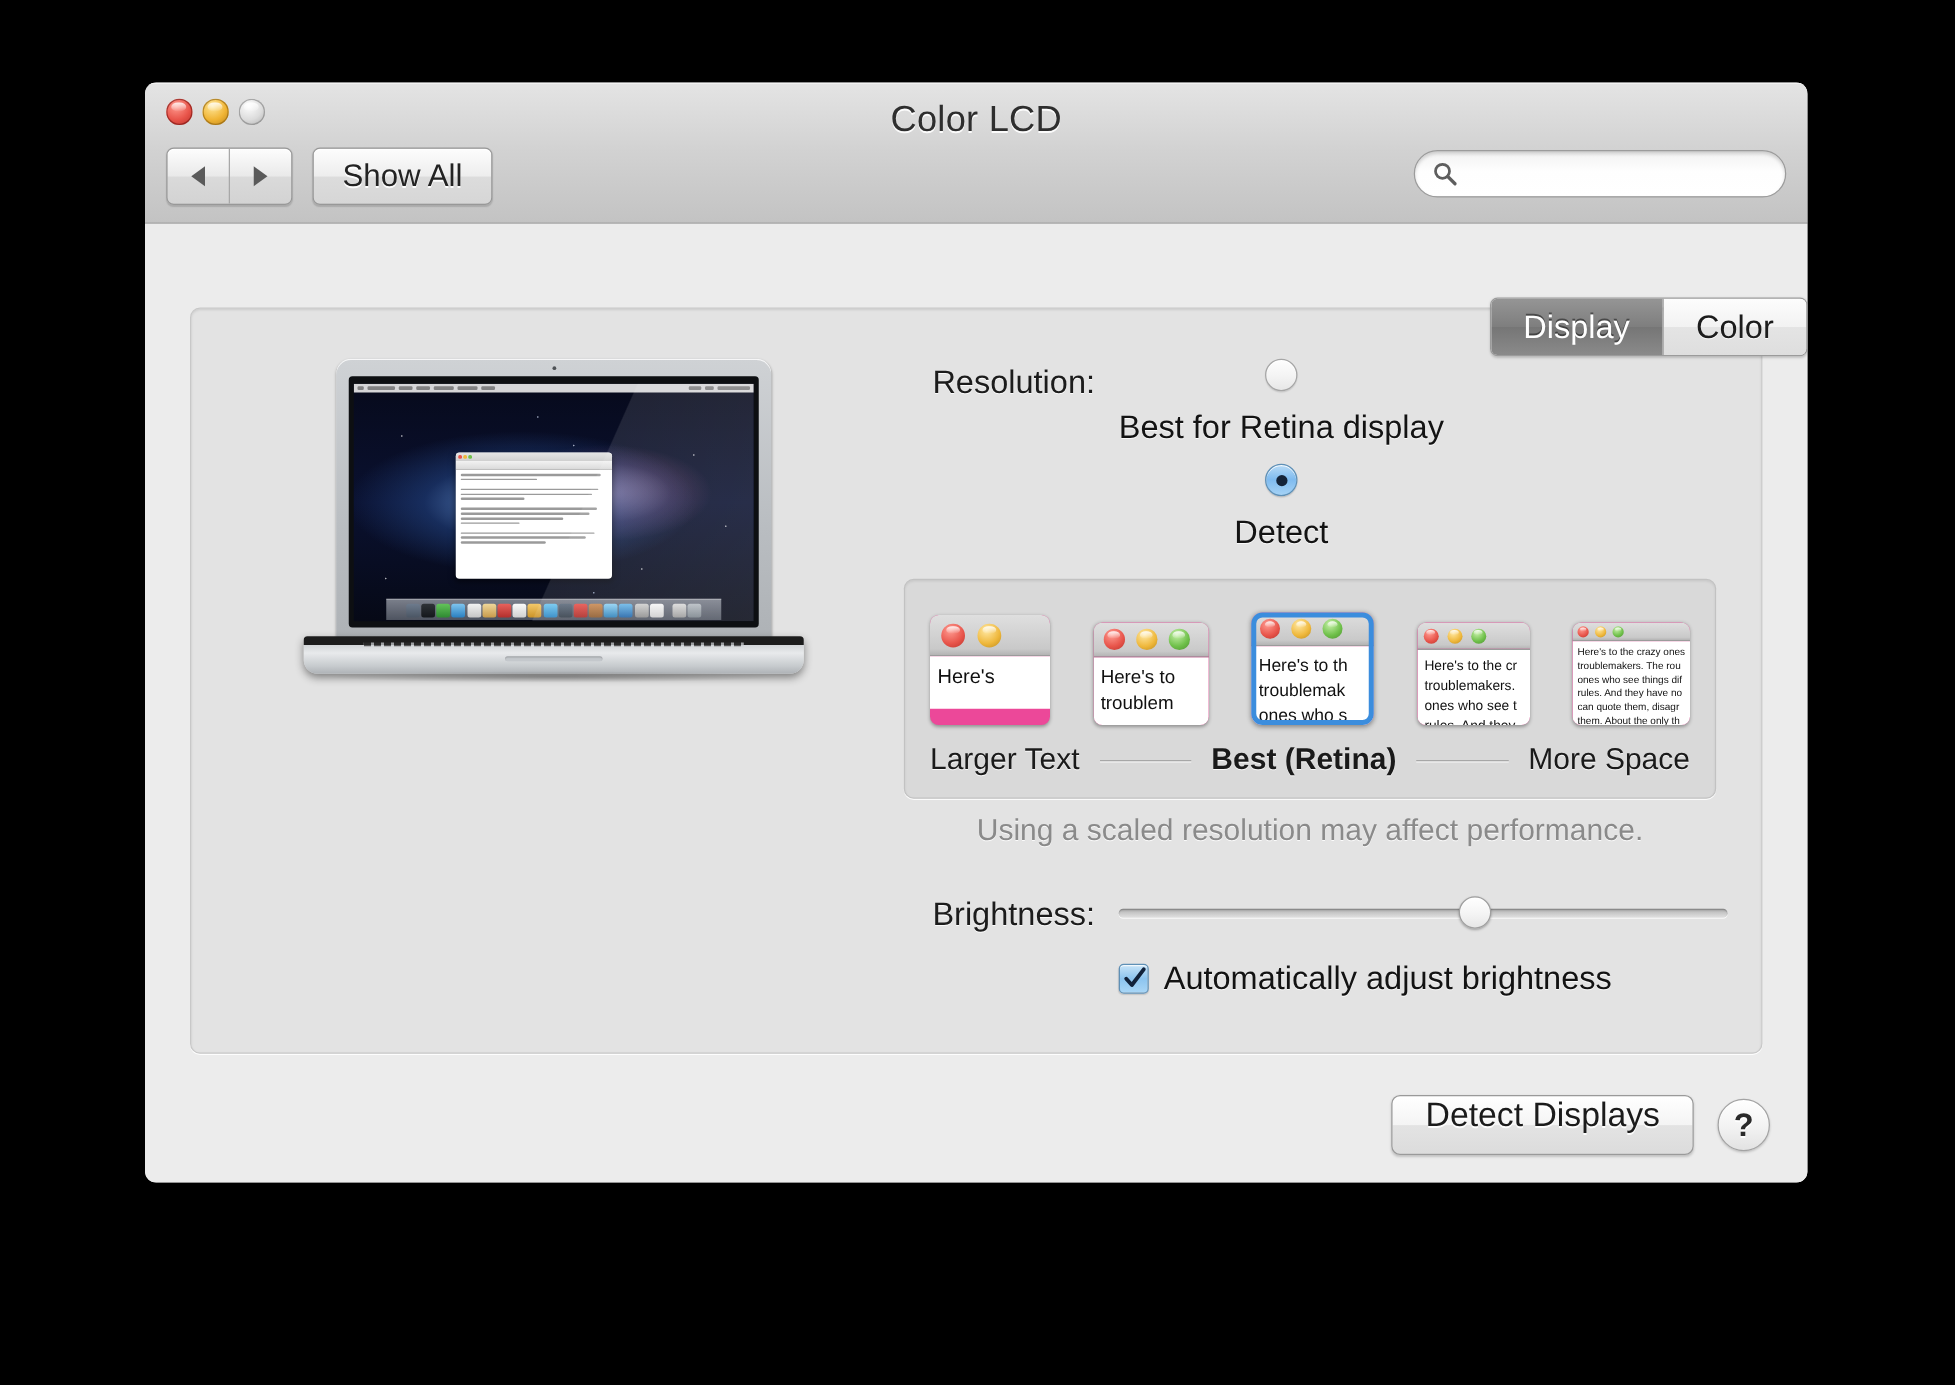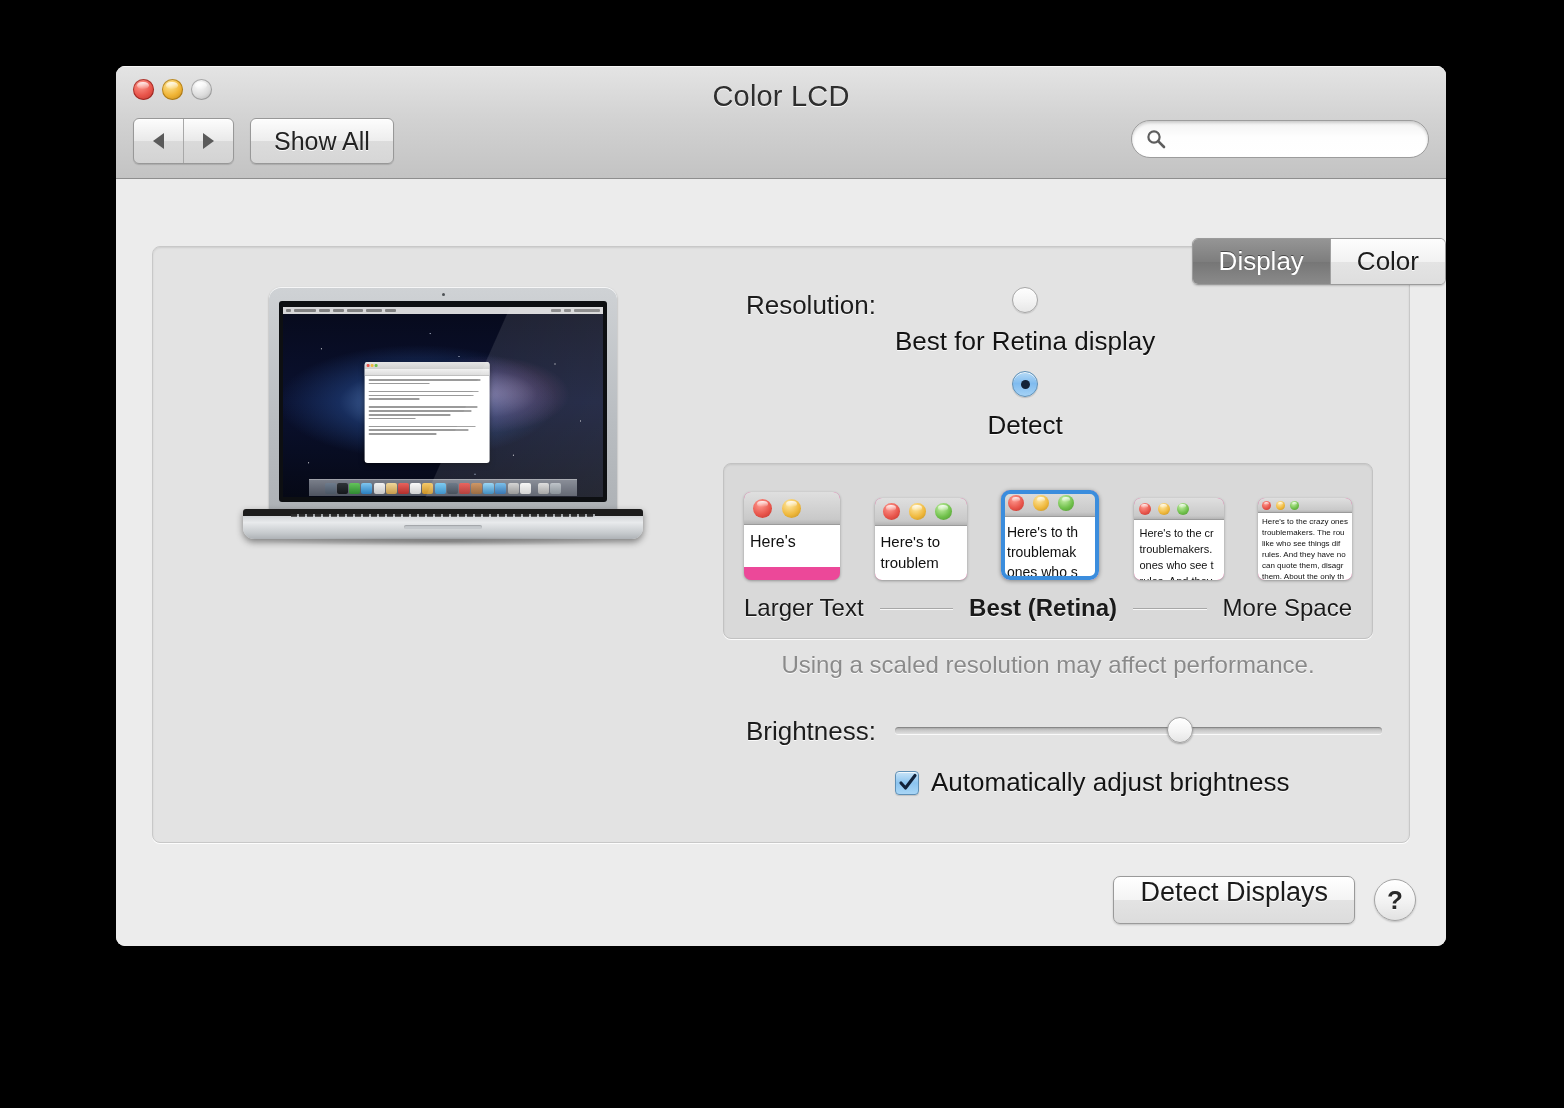--- a/index.html
+++ b/index.html
@@ -853,21 +853,21 @@
                 </div>
                 <div class="thumb" style="width: 94px; height: 82px;">
                   <div class="thumb-bar" style="height: 15px; padding: 0px 4px; gap: 5px;">
                     <span class="tdot r" style="width: 9px; height: 9px;"></span>
                     <span class="tdot y" style="width: 9px; height: 9px;"></span>
                     <span class="tdot g" style="width: 9px; height: 9px;"></span>
                   </div>
                   <div class="thumb-body" style="height: 67px; font-size: 8px; line-height: 11px; padding: 3px 0px 0px 4px;">
                     <div>Here's to the crazy ones</div>
                     <div>troublemakers. The rou</div>
-                    <div>like who see things dif</div>
+                    <div>ones who see things dif</div>
                     <div>rules. And they have no</div>
                     <div>can quote them, disagr</div>
                     <div>them. About the only th</div>
                   </div>
                 </div>
               </div>
             <div class="legend">
               <span>Larger Text</span>
               <span class="line"></span>
               <span class="mid">Best (Retina)</span>

